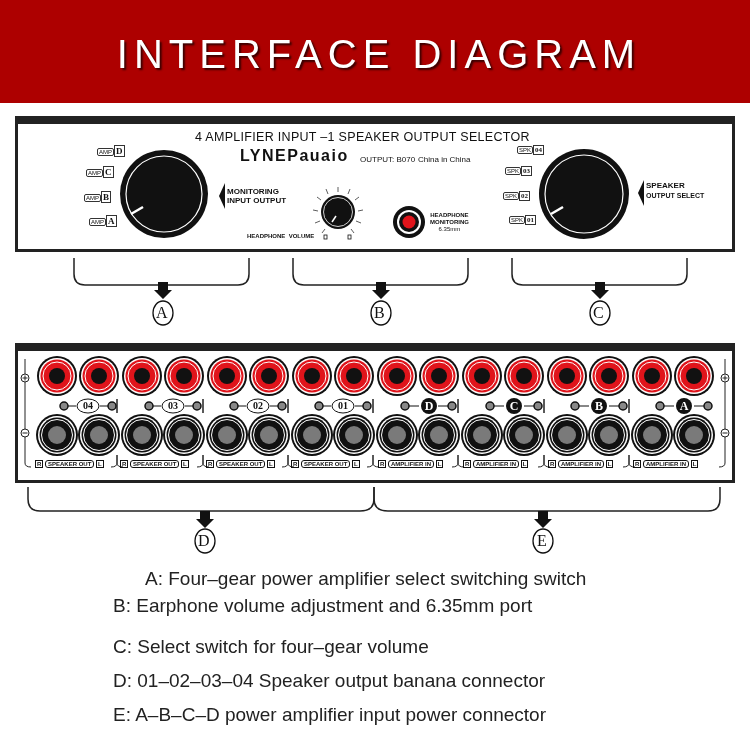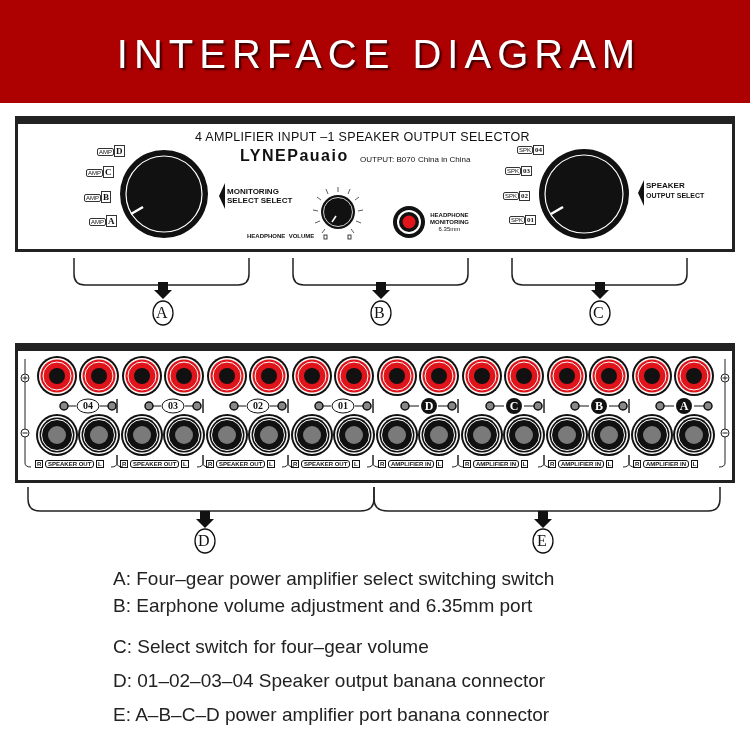--- a/index.html
+++ b/index.html
@@ -43,21 +43,21 @@
 <svg class="abs" style="left:119px;top:149px;" width="90" height="90">
   <circle cx="45" cy="45" r="44" fill="#111"></circle>
   <circle cx="45" cy="45" r="38" fill="none" stroke="#fff" stroke-width="1.2"></circle>
   <line x1="12" y1="65" x2="24" y2="58" stroke="#fff" stroke-width="2.5"></line>
 </svg>
 <svg class="abs" style="left:219px;top:183px;" width="8" height="26">
   <polygon points="6,0 0,13 6,26" fill="#111"></polygon>
 </svg>
 <div class="txt" style="left:227px;top:187px;font-size:8px;font-weight:bold;line-height:9px;">
   <div>MONITORING</div>
-  <div>SELECT SELECT</div>
+  <div>INPUT OUTPUT</div>
 </div>
 
 <svg class="abs" style="left:310px;top:185px;" width="56" height="56">
   <g stroke="#333" stroke-width="0.8">
     <line x1="28" y1="2" x2="28" y2="7"></line>
     <line x1="40" y1="4" x2="38" y2="9"></line>
     <line x1="16" y1="4" x2="18" y2="9"></line>
     <line x1="49" y1="12" x2="45" y2="15"></line>
     <line x1="7" y1="12" x2="11" y2="15"></line>
     <line x1="53" y1="25" x2="48" y2="26"></line>
@@ -498,18 +498,18 @@
   </g>
   <g fill="none" stroke="#111" stroke-width="1.3">
     <ellipse cx="205" cy="58" rx="10" ry="12"></ellipse>
     <ellipse cx="543" cy="58" rx="10" ry="12"></ellipse>
   </g>
 </svg>
 <div class="txt" style="left:198px;top:532px;font-family:'Liberation Serif',serif;font-size:16px;">D</div>
 <div class="txt" style="left:537px;top:532px;font-family:'Liberation Serif',serif;font-size:16px;">E</div>
 
 <div class="legend" style="top:568px;">
-  <div style="top:0;">A: Four–gear power amplifier select switching switch</div>
+  <div style="top:0;margin-left:32px;">A: Four–gear power amplifier select switching switch</div>
   <div style="top:27px;">B: Earphone volume adjustment and 6.35mm port</div>
   <div style="top:68px;">C: Select switch for four–gear volume</div>
   <div style="top:102px;">D: 01–02–03–04 Speaker output banana connector</div>
-  <div style="top:136px;">E: A–B–C–D power amplifier port banana connector</div>
+  <div style="top:136px;">E: A–B–C–D power amplifier input power connector</div>
 </div>
 
 </body></html>

